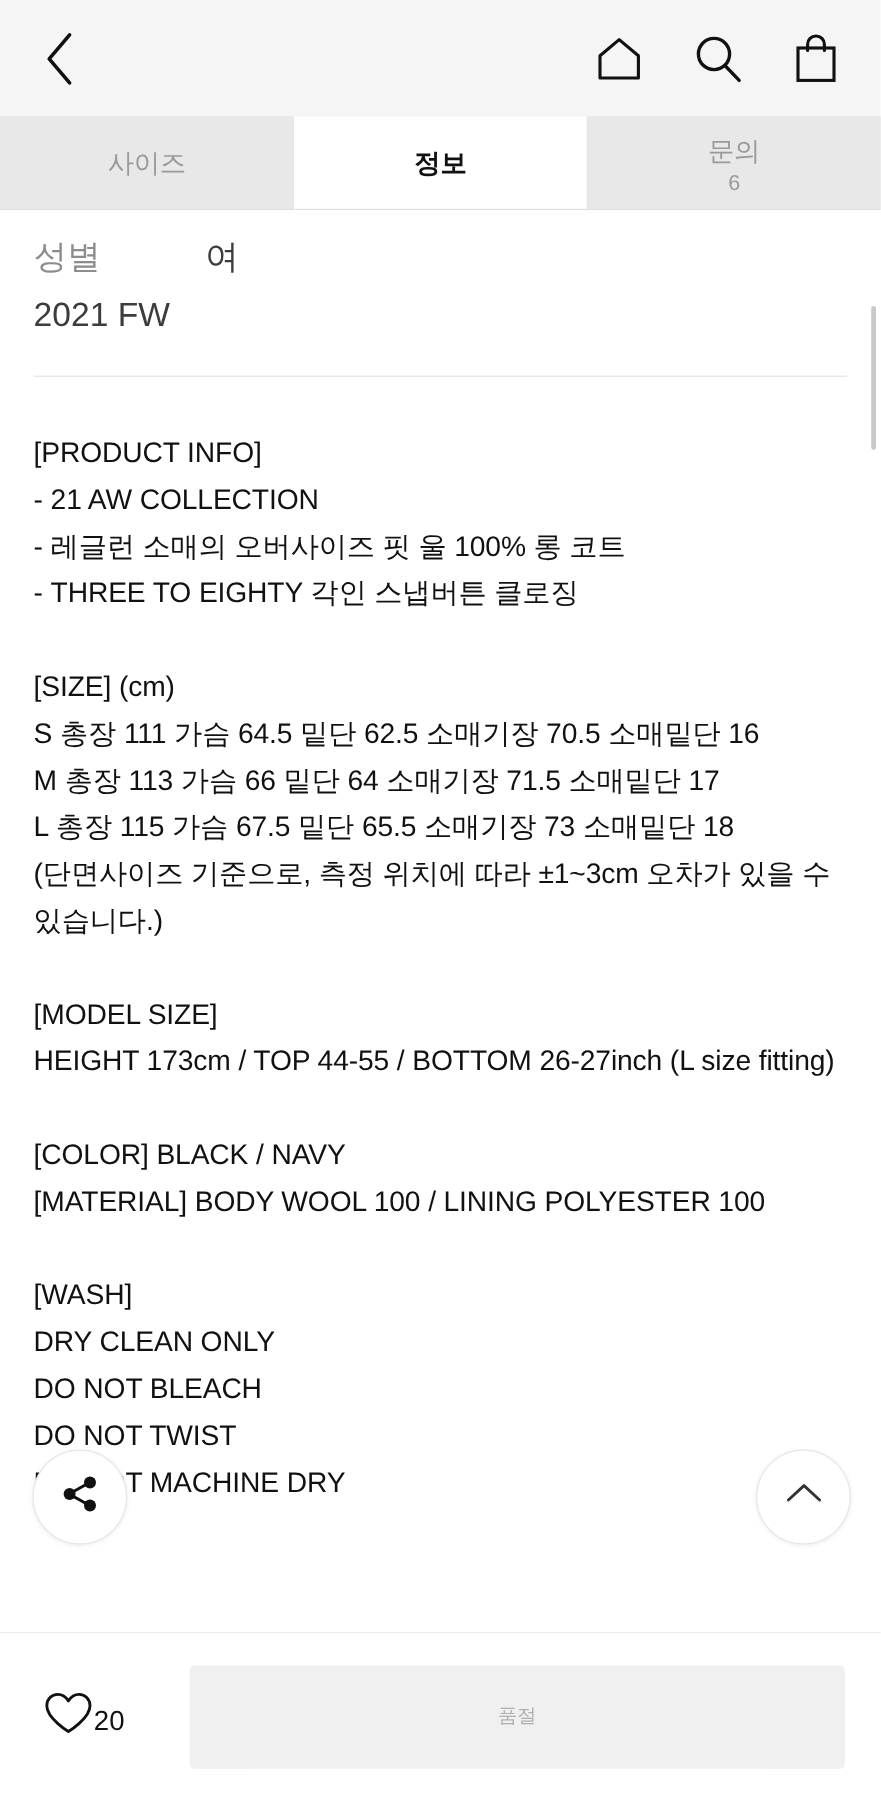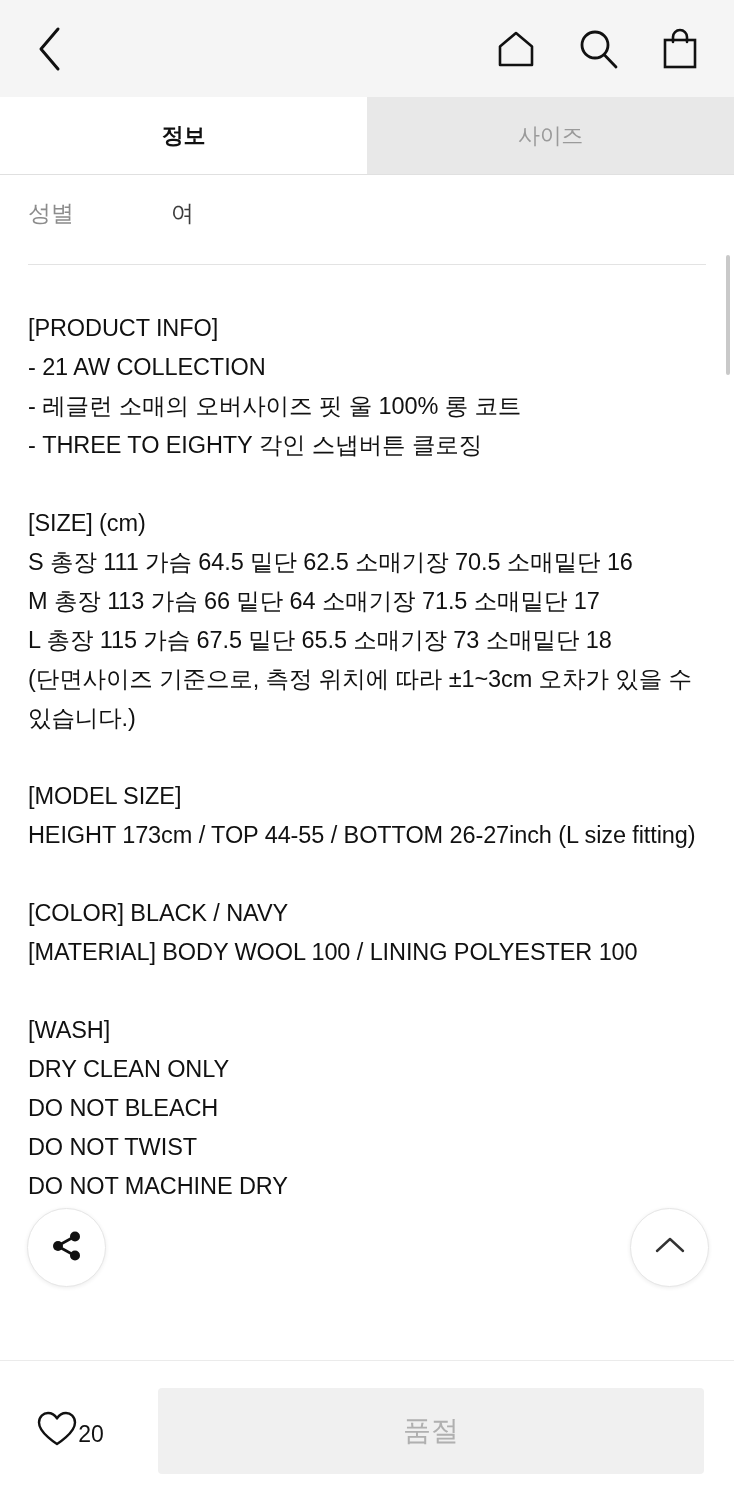--- a/index.html
+++ b/index.html
@@ -82,21 +82,21 @@
     overflow: hidden;
     padding: 0 28px;
   }
 
   .spec-table {
     margin-top: 14px;
   }
   .spec-row {
     display: flex;
     align-items: center;
-    font-size: 23px;
+    font-size: 28px;
     line-height: 49px;
   }
   .spec-label {
     width: 143px;
     color: #8c8c8c;
   }
   .spec-value {
     color: #3c3c3c;
   }
 
@@ -184,21 +184,21 @@
     margin-top: 8px;
     line-height: 1;
   }
   .buy-btn {
     flex: 1;
     height: 86px;
     background: #f0f0f0;
     border: none;
     border-radius: 4px;
     color: #b0b0b0;
-    font-size: 28px;
+    font-size: 16px;
     font-family: "Liberation Sans", sans-serif;
     display: flex;
     align-items: center;
     justify-content: center;
     cursor: default;
     margin-left: 24px;
   }
 </style>
 </head>
 <body>
@@ -234,35 +234,40 @@
           <svg width="40" height="44" viewBox="0 0 40 44" fill="none">
             <rect x="5" y="13" width="30" height="27" stroke="#111" stroke-width="2.6" fill="none"></rect>
             <path d="M13 15 V10 a7 7 0 0 1 14 0 V15" stroke="#111" stroke-width="2.6" fill="none" stroke-linecap="round"></path>
           </svg>
         </span>
       </div>
     </div>
   </div>
 
   <div class="tabs">
+    <div class="tab">
+      <span>사이즈</span>
+    </div>
     <div class="tab active">
       <span>정보</span>
     </div>
     <div class="tab">
-      <span>사이즈</span>
+      <span>문의</span>
+      <span class="tab-count">6</span>
     </div>
   </div>
 
   <div class="content">
     <div class="spec-table">
       <div class="spec-row">
         <div class="spec-label">성별</div>
         <div class="spec-value">여</div>
       </div>
       <div class="spec-row">
+        <div class="spec-value">2021 FW</div>
       </div>
     </div>
 
     <div class="divider"></div>
 
     <div class="desc">[PRODUCT INFO]
 - 21 AW COLLECTION
 - 레글런 소매의 오버사이즈 핏 울 100% 롱 코트
 - THREE TO EIGHTY 각인 스냅버튼 클로징
 

